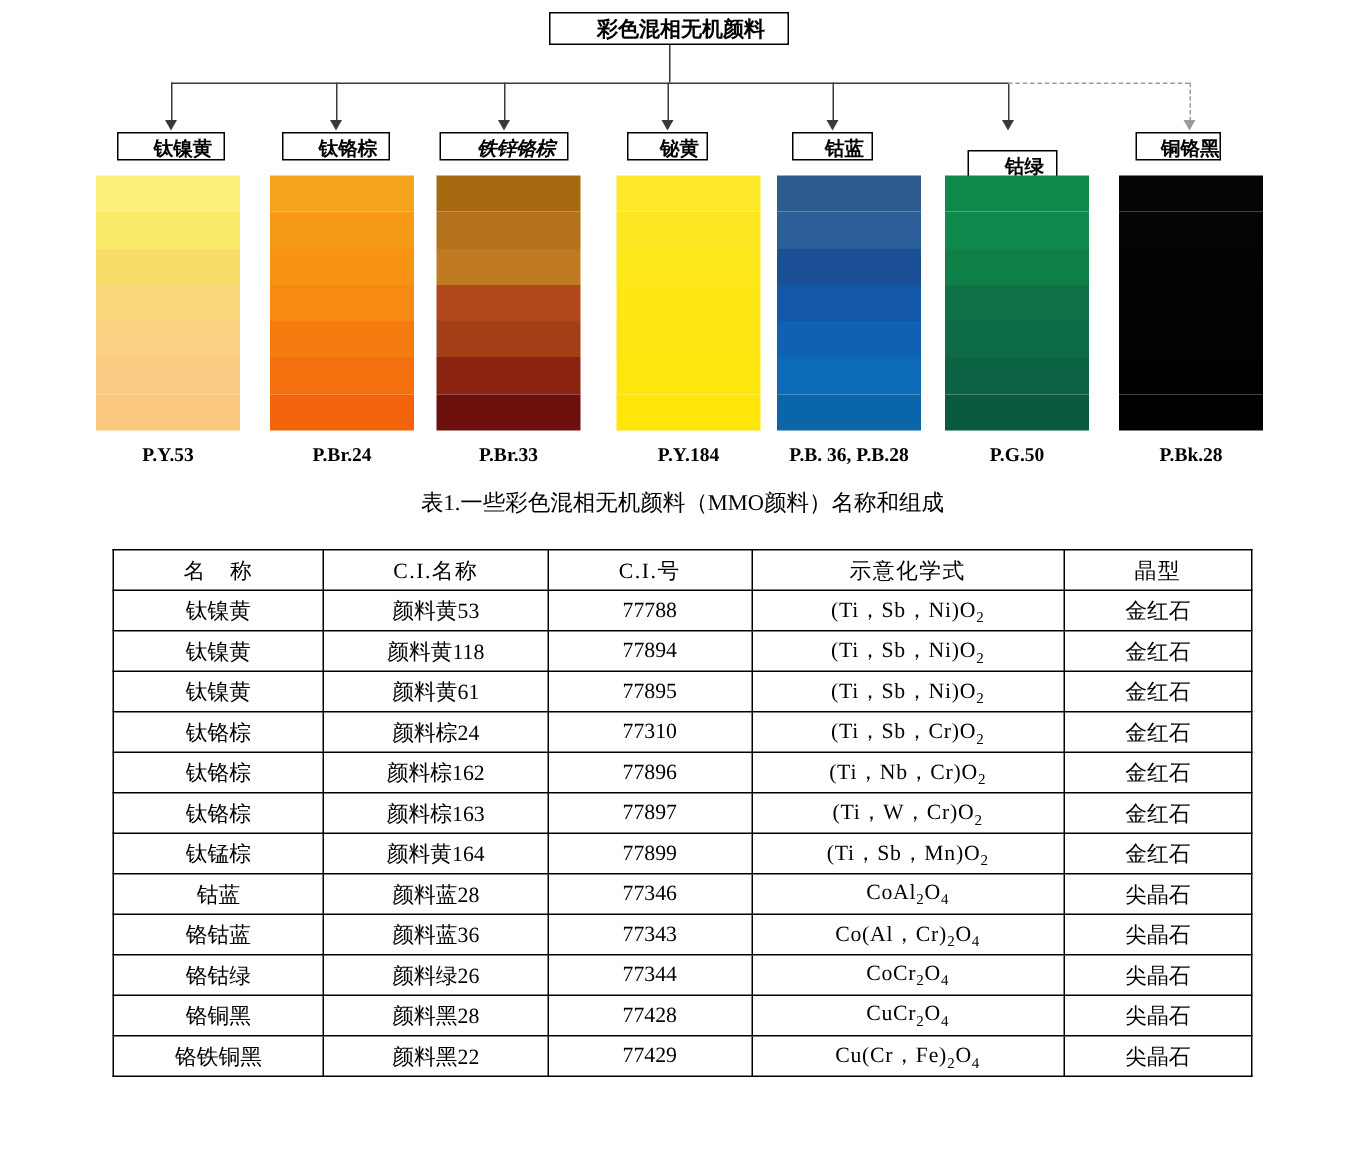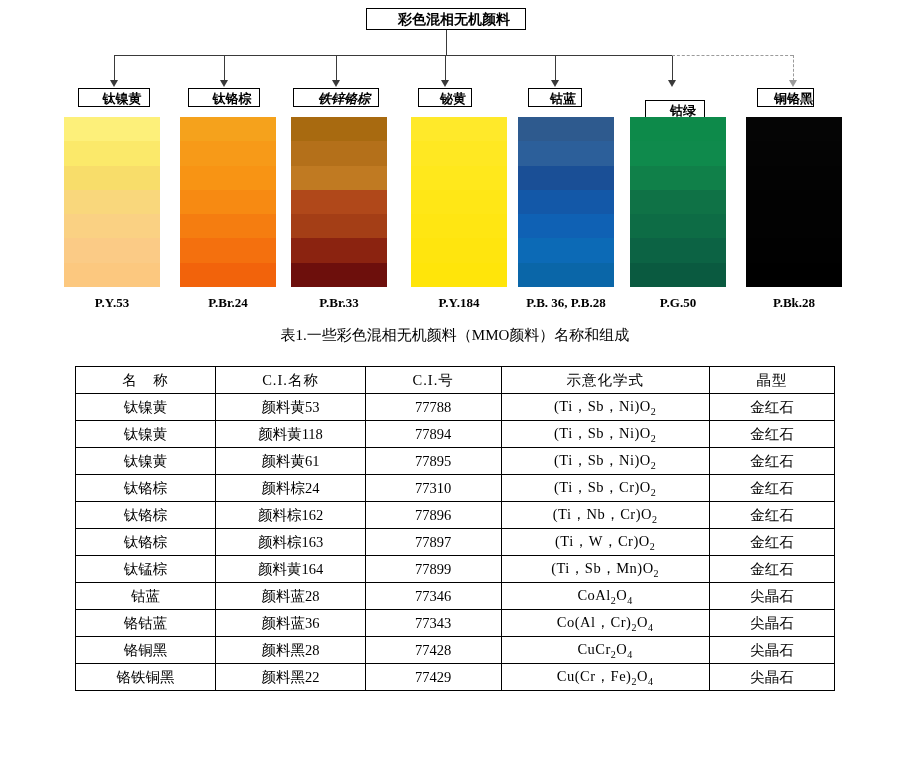--- a/index.html
+++ b/index.html
@@ -321,20 +321,27 @@
         <td class="col-crystal">尖晶石</td>
       </tr>
       <tr>
         <td class="col-name">铬钴蓝</td>
         <td class="col-ci-name">颜料蓝36</td>
         <td class="col-ci-no">77343</td>
         <td class="col-formula formula-cell">Co(Al，Cr)<sub>2</sub>O<sub>4</sub></td>
         <td class="col-crystal">尖晶石</td>
       </tr>
       <tr>
+        <td class="col-name">铬钴绿</td>
+        <td class="col-ci-name">颜料绿26</td>
+        <td class="col-ci-no">77344</td>
+        <td class="col-formula formula-cell">CoCr<sub>2</sub>O<sub>4</sub></td>
+        <td class="col-crystal">尖晶石</td>
+      </tr>
+      <tr>
         <td class="col-name">铬铜黑</td>
         <td class="col-ci-name">颜料黑28</td>
         <td class="col-ci-no">77428</td>
         <td class="col-formula formula-cell">CuCr<sub>2</sub>O<sub>4</sub></td>
         <td class="col-crystal">尖晶石</td>
       </tr>
       <tr>
         <td class="col-name">铬铁铜黑</td>
         <td class="col-ci-name">颜料黑22</td>
         <td class="col-ci-no">77429</td>

